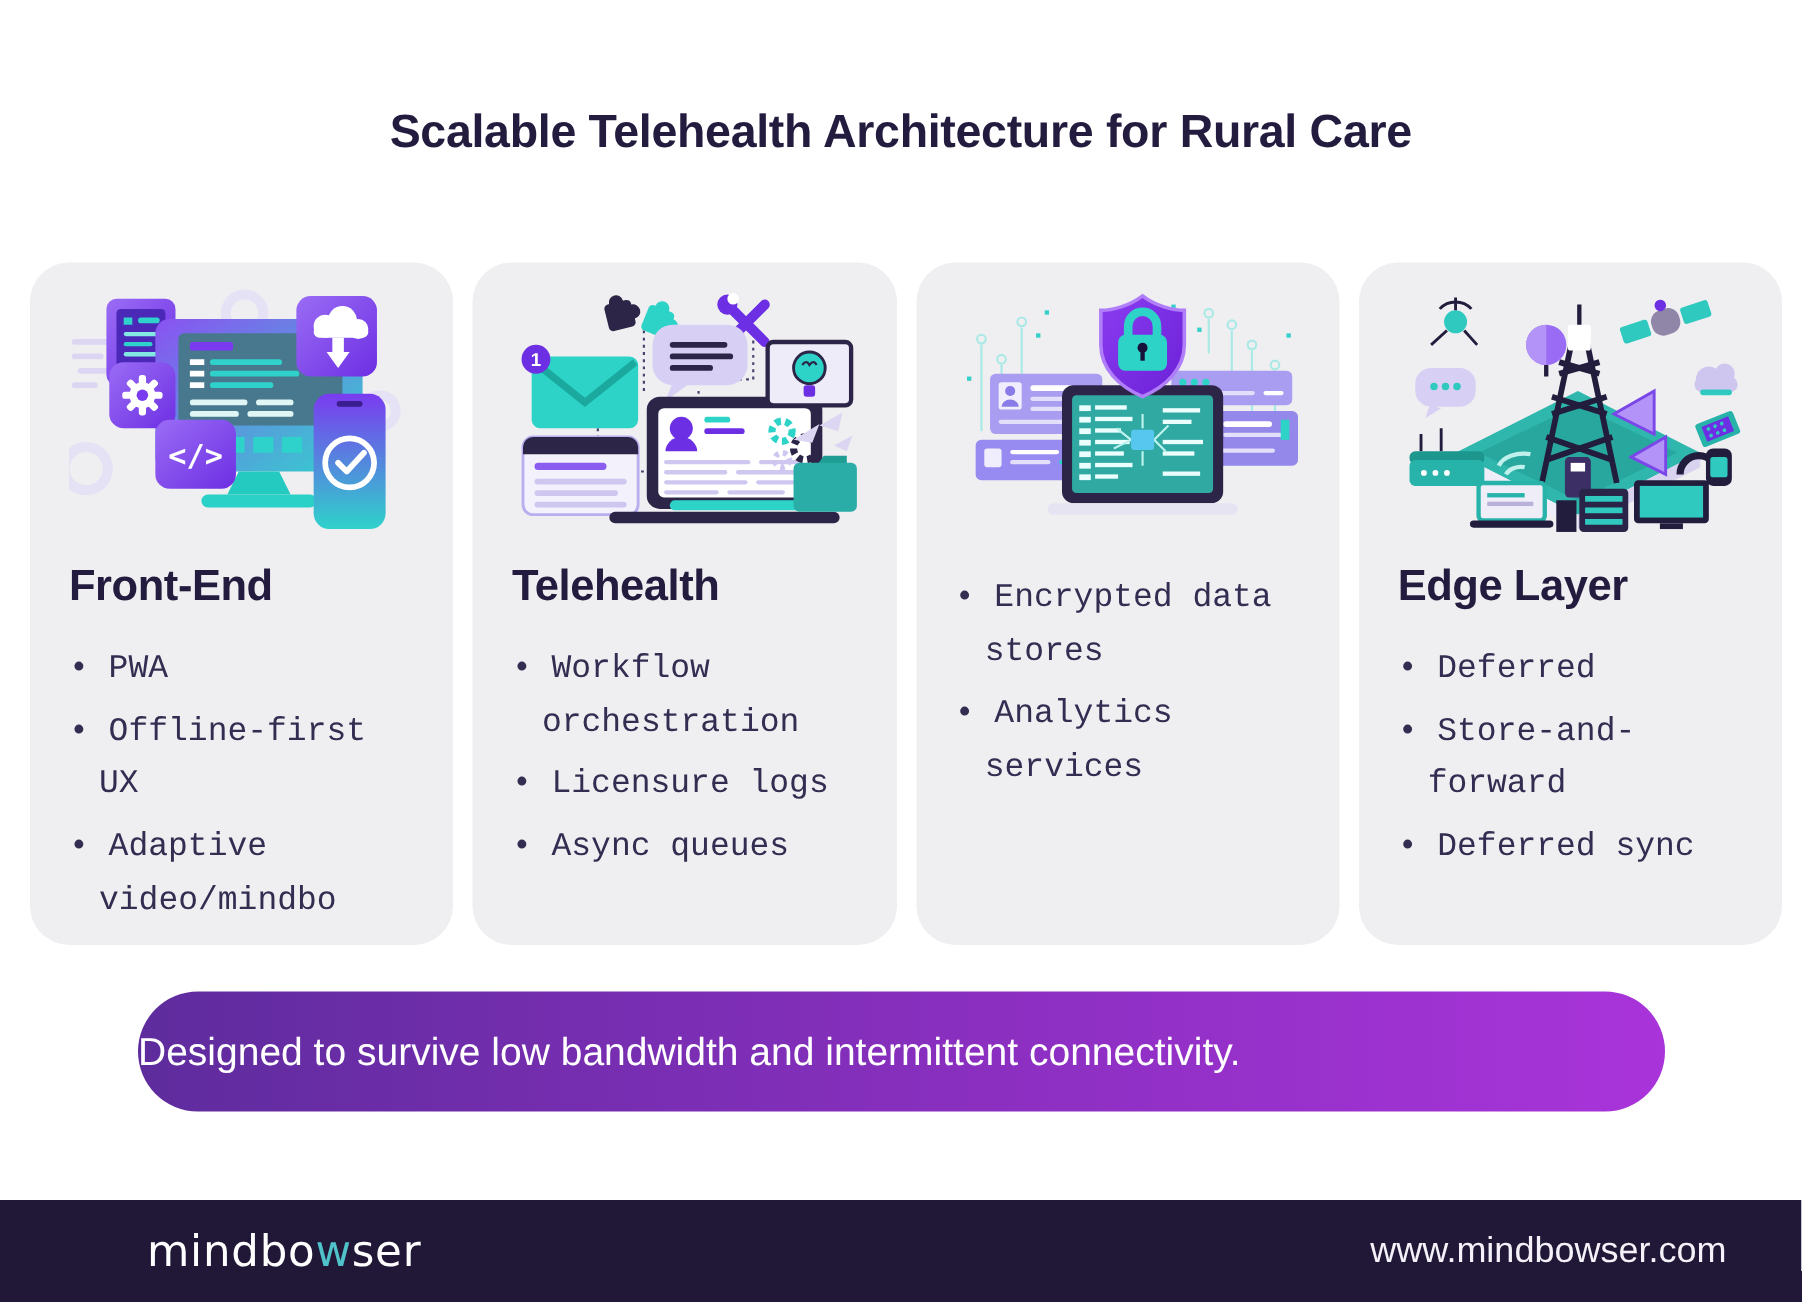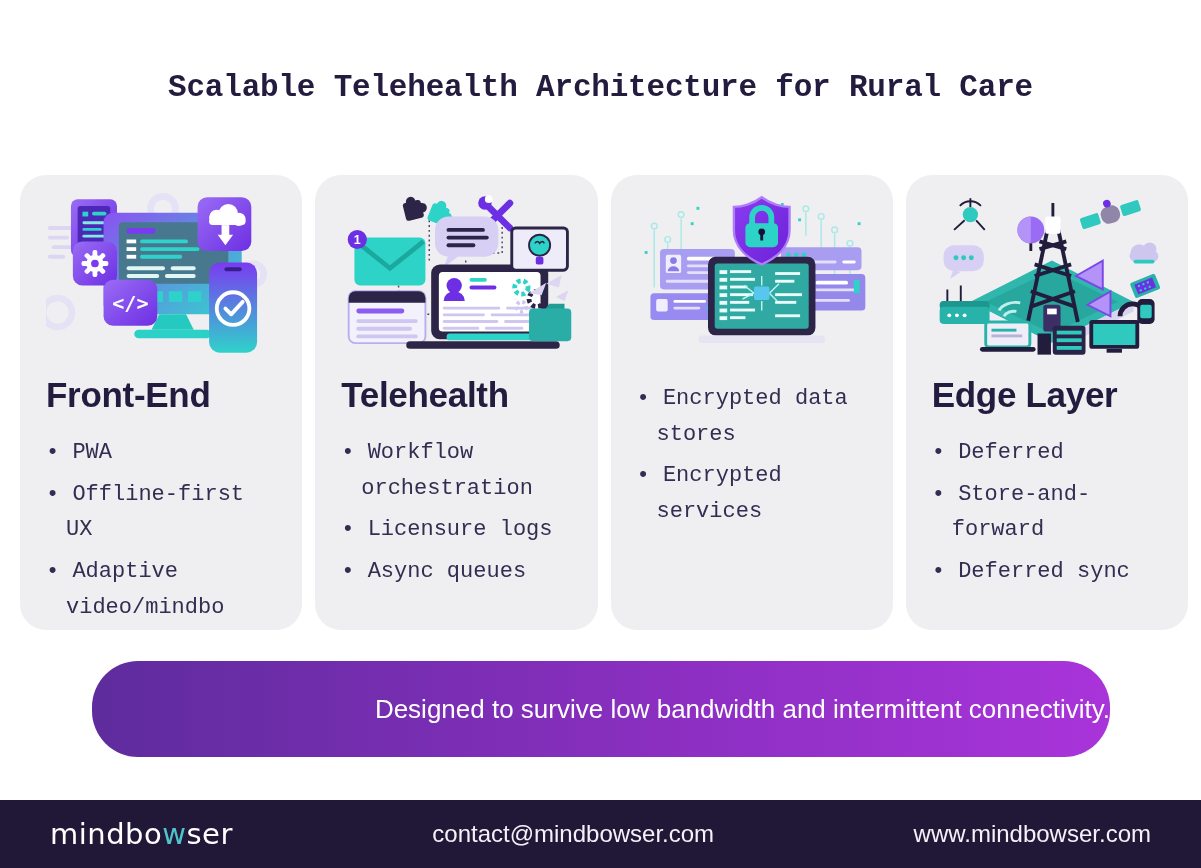--- a/index.html
+++ b/index.html
@@ -2,55 +2,55 @@
 <html><head>
 <meta charset="utf-8">
 <style>
   html,body{margin:0;padding:0;}
   body{
     width:1201px;height:868px;position:relative;overflow:hidden;
     background:#ffffff;font-family:"Liberation Sans",sans-serif;
   }
   .page-title{
     position:absolute;top:70px;left:0;width:100%;text-align:center;
-    font-size:31px;font-weight:800;color:#241c3f;letter-spacing:-0.2px;font-family:Liberation Mono, monospace;
+    font-size:31px;font-weight:800;color:#241c3f;letter-spacing:-0.2px;
   }
   .cards{
     position:absolute;top:175px;left:20px;width:1168px;height:455px;
     display:grid;grid-template-columns:repeat(4,1fr);gap:13px;
   }
   .card{
     background:#efeff1;border-radius:26px;padding:8px 26px 20px 26px;
     box-sizing:border-box;overflow:hidden;
   }
   .illus{
     height:172px;margin-top:6px;display:flex;align-items:center;justify-content:center;
   }
   .illus svg{width:236px;height:168px;}
   .card-title{
-    margin-top:14px;font-size:35px;font-weight:800;color:#241c3f;letter-spacing:-0.3px;
+    margin-top:14px;font-size:29px;font-weight:800;color:#241c3f;letter-spacing:-0.3px;
   }
   .card ul{
     list-style:none;margin:20px 0 0 0;padding:0;
     font-size:22px;line-height:1.62;color:#332d52;font-family:Liberation Mono, monospace;
   }
   .card li{padding-left:20px;text-indent:-20px;margin-bottom:6px;}
   .card li::before{content:"• ";}
   .banner{
-    position:absolute;left:92px;top:661px;width:1018px;height:96px;border-radius:46px;
+    position:absolute;left:92px;top:661px;width:1018px;height:80px;border-radius:46px;
     background:linear-gradient(90deg,#5e2c9d 0%,#8a2fc0 55%,#a934da 100%);
-    display:flex;align-items:center;justify-content:flex-end;
+    display:flex;align-items:center;justify-content:flex-start;
   }
   .banner-text{color:#ffffff;font-size:26px;font-weight:400;}
   .footer{
     position:absolute;left:0;top:800px;width:100%;height:68px;background:#211838;
     display:flex;align-items:center;justify-content:space-between;
     padding:0 50px;box-sizing:border-box;
   }
-  .logo{font-family:"DejaVu Sans",sans-serif;font-size:29px;color:#ffffff;letter-spacing:0.5px;}
+  .logo{font-family:"DejaVu Sans",sans-serif;font-size:29px;color:#ffffff;letter-spacing:0.5px;margin-left:48px;}
   .logo .accent{color:#4fc3c9;}
   .footer-text{color:#f4f2f8;font-size:24px;}
 </style>
 </head>
 <body>
 
 <div class="page-title">Scalable Telehealth Architecture for Rural Care</div>
 
 <div class="cards">
 
@@ -355,21 +355,21 @@
           <path d="M130 4 c9 7 21 10 29 10 v24 c0 17 -13 29 -29 36 c-16 -7 -29 -19 -29 -36 V14 c8 0 20 -3 29 -10 z" fill="url(#bsg)" stroke="#b07ef8" stroke-width="2.5"></path>
           <path d="M120 32 v-7 a10 10 0 0 1 20 0 v7" stroke="#2ed3c8" stroke-width="6" fill="none"></path>
           <rect x="113" y="31" width="34" height="25" rx="5" fill="#2ed3c8"></rect>
           <circle cx="130" cy="40" r="3.5" fill="#17123a"></circle>
             <rect x="128.5" y="41" width="3" height="8" fill="#17123a"></rect>
         </g>
       </svg>
     </div>
     <ul>
       <li>Encrypted data stores</li>
-      <li>Encrypted services</li>
+      <li>Analytics services</li>
     </ul>
   </div>
 
   <div class="card">
     <div class="illus">
       <svg viewBox="0 0 240 170">
         <g>
           <polygon points="125,70 210,113 125,156 40,113" fill="#2fb7ad"></polygon>
           <polygon points="40,113 125,156 125,166 40,123" fill="#efeef8"></polygon>
           <polygon points="210,113 125,156 125,166 210,123" fill="#d9d3f0"></polygon>
@@ -479,15 +479,14 @@
     </ul>
   </div>
 </div>
 
 <div class="banner">
   <span class="banner-text">Designed to survive low bandwidth and intermittent connectivity.</span>
 </div>
 
 <div class="footer">
   <span class="logo"><span>mindbo</span><span class="accent">w</span><span>ser</span></span>
-  <span class="footer-text">contact@mindbowser.com</span>
   <span class="footer-text">www.mindbowser.com</span>
 </div>
 
 </body></html>

